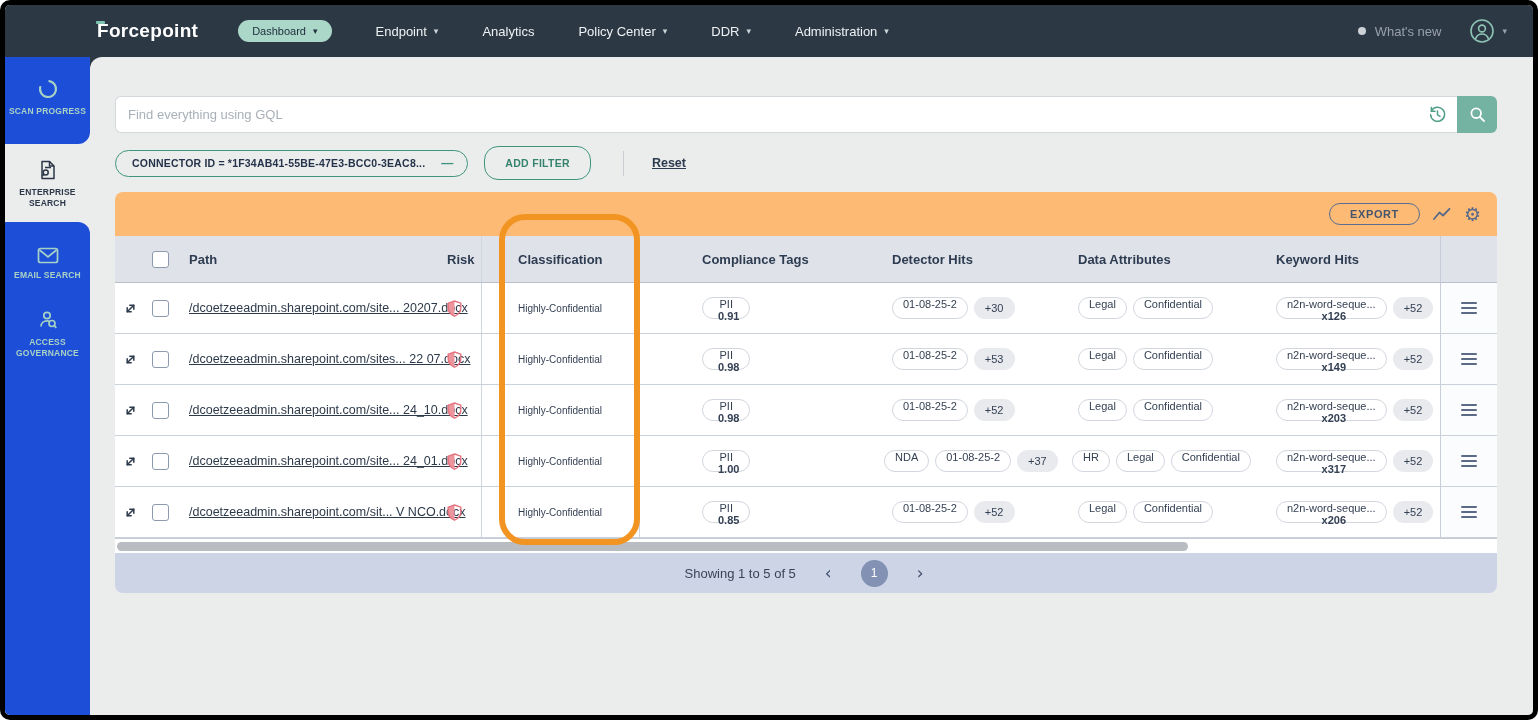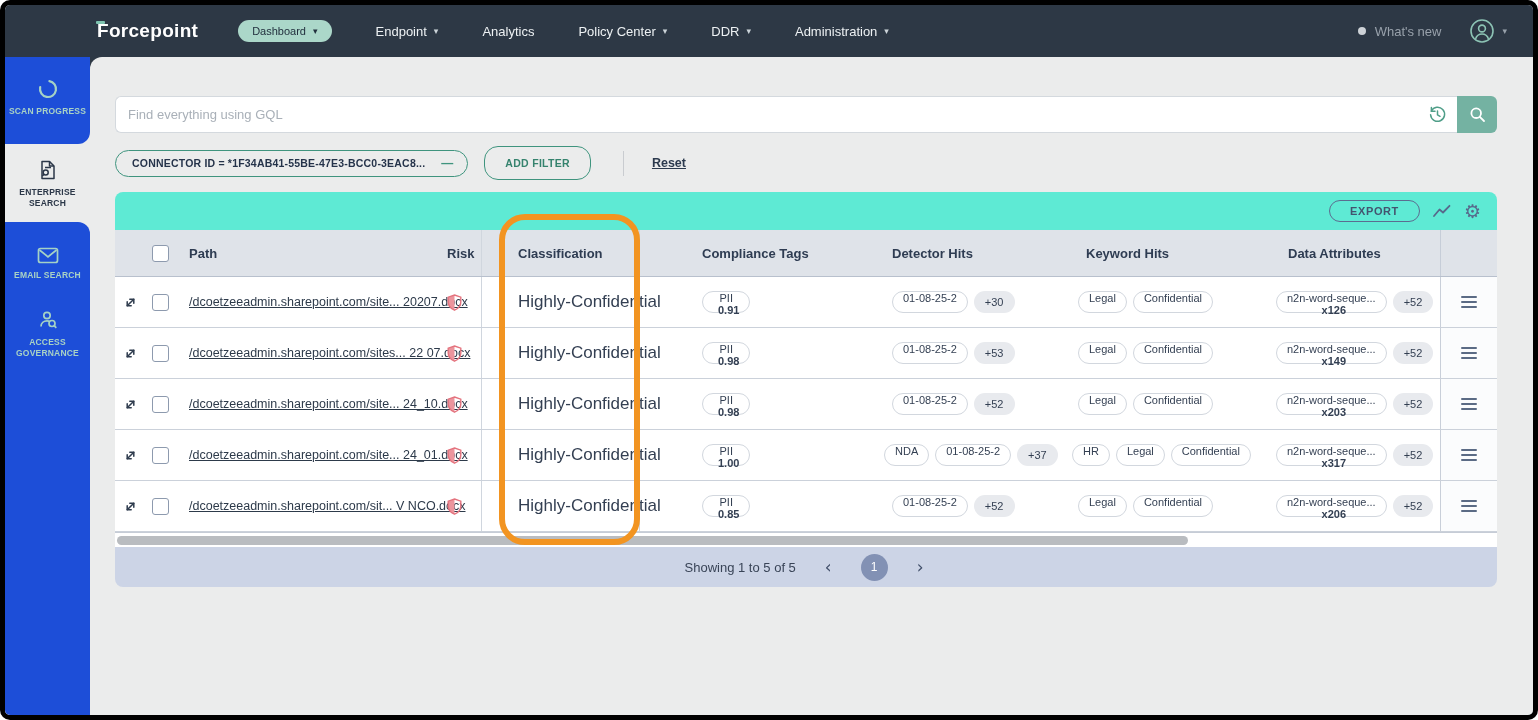--- a/index.html
+++ b/index.html
@@ -64,21 +64,21 @@
   .chip-minus { margin-left: 16px; color: #3f947e; font-weight: 700; font-size: 12px; cursor: pointer; }
   .addfilter { height: 34px; border: 1.5px solid #3f947e; border-radius: 14px; background: transparent;
                margin-left: 16px; padding: 0 20px; font-size: 10.5px; font-weight: 700;
                color: #35836e; letter-spacing: .3px; cursor: pointer;
                font-family: "Liberation Sans", sans-serif; }
   .vdivider { width: 1px; height: 25px; background: #c9ccd0; margin: 0 28px 0 32px; }
   .reset-link { font-size: 12.5px; font-weight: 600; color: #2c3a4e; text-decoration: underline; cursor: pointer; }
 
   
   .table-card { width: 1382px; margin-top: 12px; }
-  .card-toolbar { height: 38px; background: #5eead4; border-radius: 8px 8px 0 0;
+  .card-toolbar { height: 44px; background: #fdba74; border-radius: 8px 8px 0 0;
                   display: flex; align-items: center; justify-content: flex-end;
                   gap: 12px; padding-right: 16px; }
   .export-btn { border: 1.5px solid #5b6d90; border-radius: 13px; background: transparent;
                 padding: 4px 20px; font-size: 11px; font-weight: 700; letter-spacing: .6px;
                 color: #43556f; cursor: pointer; font-family: "Liberation Sans", sans-serif; }
   .tool-icon { cursor: pointer; line-height: 0; }
   .gear-glyph { font-size: 19px; color: #57698b; line-height: 1; font-family: "DejaVu Sans", sans-serif; }
 
   .thead { height: 47px; background: #dfe3e9; border-bottom: 1px solid #b8c0cd;
            display: flex; align-items: center; }
@@ -96,21 +96,21 @@
   .col-comp   { width: 190px; padding-left: 62px; }
   .col-det    { width: 210px; padding-left: 62px; gap: 6px; }
   .col-attr   { width: 190px; padding-left: 38px; gap: 6px; }
   .col-key    { width: 210px; padding-left: 46px; gap: 6px; }
   .col-menu   { width: 57px; justify-content: center; border-left: 1px solid #c9cfd9; background: #fbfcfd; }
   .thead .col-menu { background: transparent; border-left: 1px solid #c6cdd8; }
 
   .checkbox { width: 17px; height: 17px; background: #fff; border: 1.5px solid #8d9aae;
               border-radius: 3px; cursor: pointer; }
   .path-link { font-size: 12.5px; color: #2d3a4a; text-decoration: underline; font-weight: 500; cursor: pointer; }
-  .class-text { font-size: 17px; color: #333f52; }
+  .class-text { font-size: 10px; color: #333f52; }
 
   .pill { display: inline-flex; align-items: center; height: 22px; border-radius: 11px;
           padding: 0 10px; font-size: 11px; color: #333f52; }
   .pill.outline { background: #fff; border: 1px solid #d2d7de; flex-direction: column; }
   .pill.gray { background: #e8eaee; border: 1px solid transparent; cursor: pointer; }
   .pill b { font-weight: 700; margin-left: 5px; }
 
   .hamburger { display: inline-flex; flex-direction: column; gap: 3px; cursor: pointer; }
   .hamburger i { width: 16px; height: 2px; background: #5b6b85; border-radius: 1px; }
 
@@ -282,22 +282,22 @@
         <div class="thead">
           <div class="cell col-expand"></div>
           <div class="cell col-check">
               <span class="checkbox"></span>
             </div>
           <div class="cell col-path th">Path</div>
           <div class="cell col-risk th">Risk</div>
           <div class="cell col-class th">Classification</div>
           <div class="cell col-comp th">Compliance Tags</div>
           <div class="cell col-det th">Detector Hits</div>
+          <div class="cell col-attr th">Data Attributes</div>
           <div class="cell col-key th">Keyword Hits</div>
-          <div class="cell col-attr th">Data Attributes</div>
           <div class="cell col-menu"></div>
         </div>
 
         <div class="trow">
           <div class="cell col-expand">
               <span style="line-height:0;cursor:pointer">
             <svg width="15" height="15" viewBox="0 0 15 15" fill="none" stroke="#2f3c4e" stroke-width="1.5" stroke-linecap="round" stroke-linejoin="round">
                   <path d="M4.2 10.8 L10.8 4.2"></path>
                   <path d="M6.8 4.2 H10.8 V8.2"></path>
                   <path d="M8.2 10.8 H4.2 V6.8"></path>

